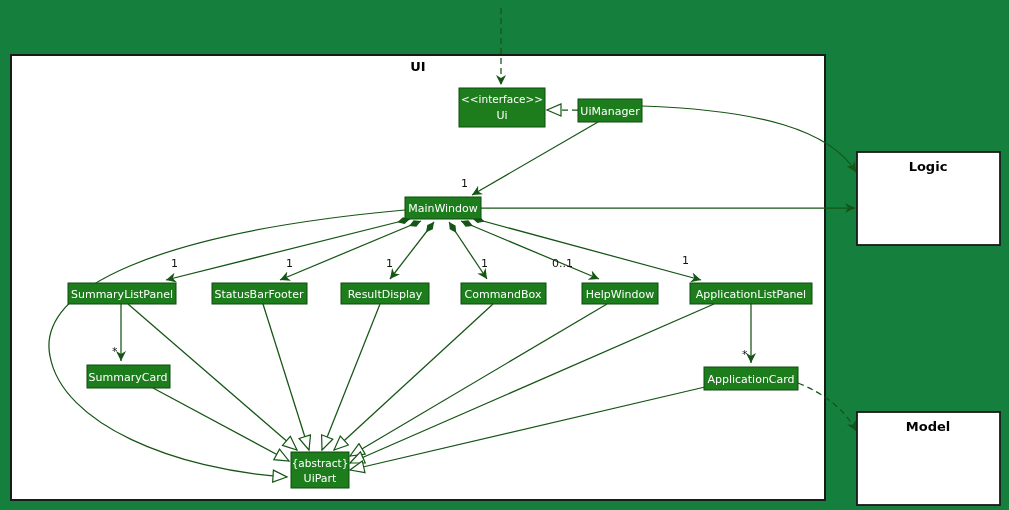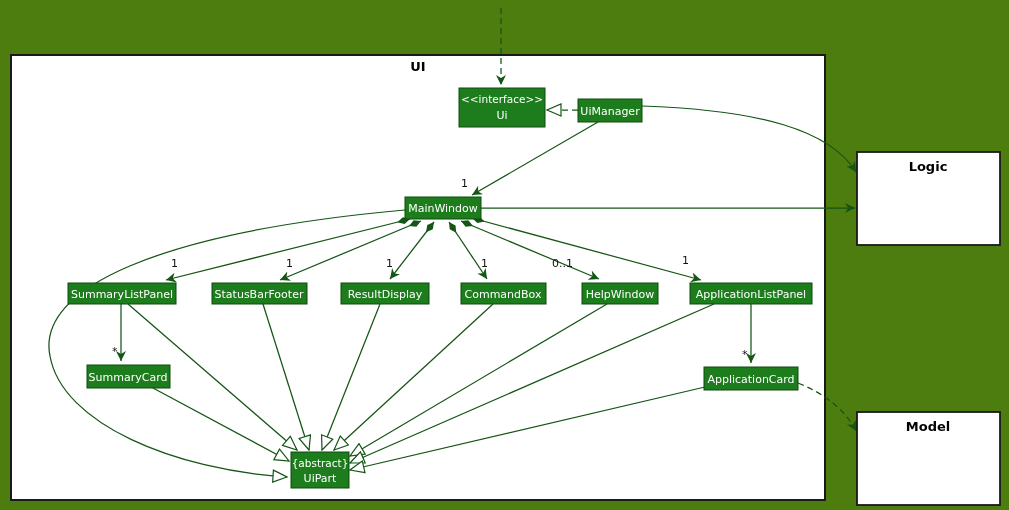--- a/index.html
+++ b/index.html
@@ -1,16 +1,16 @@
 <!DOCTYPE html>
 <html style="--node-fill: #1d7d1d; --node-stroke: #0f4d0f; --edge: #155515; --frame: #1a1a1a;"><head>
 <meta charset="utf-8">
 <style>
   html,body{margin:0;padding:0;background:#fff;}
-  .stage{position:relative;width:1009px;height:510px;background:#4d7c0f;overflow:hidden;}
+  .stage{position:relative;width:1009px;height:510px;background:#15803d;overflow:hidden;}
   svg text{font-family:"DejaVu Sans","Liberation Sans",sans-serif;}
   .frame{fill:#ffffff;stroke:var(--frame,#1a1a1a);stroke-width:2;}
   .frame-label{fill:#000;font-size:13px;font-weight:bold;text-anchor:middle;}
   .ext-box{fill:#ffffff;stroke:var(--frame,#1a1a1a);stroke-width:1.8;}
   .ext-label{fill:#000;font-size:13px;font-weight:bold;text-anchor:middle;}
   .node-box{fill:var(--node-fill,#1d7d1d);stroke:var(--node-stroke,#0f4d0f);stroke-width:1;}
   .node-label{fill:#ffffff;font-size:11px;text-anchor:middle;}
   .node-label.small{font-size:10.5px;}
   .edge{stroke:var(--edge,#155515);stroke-width:1.25;fill:none;}
   .edge.dashed{stroke-dasharray:6 4;}

